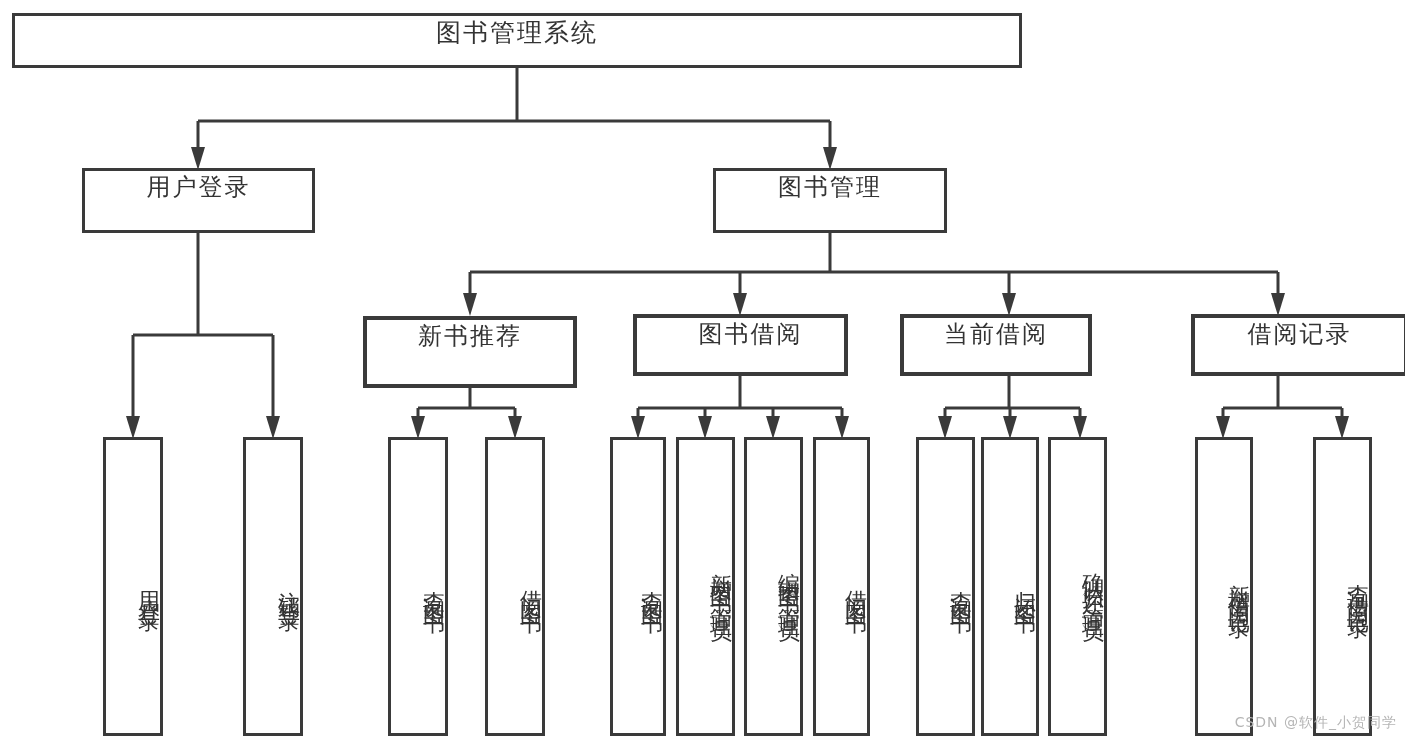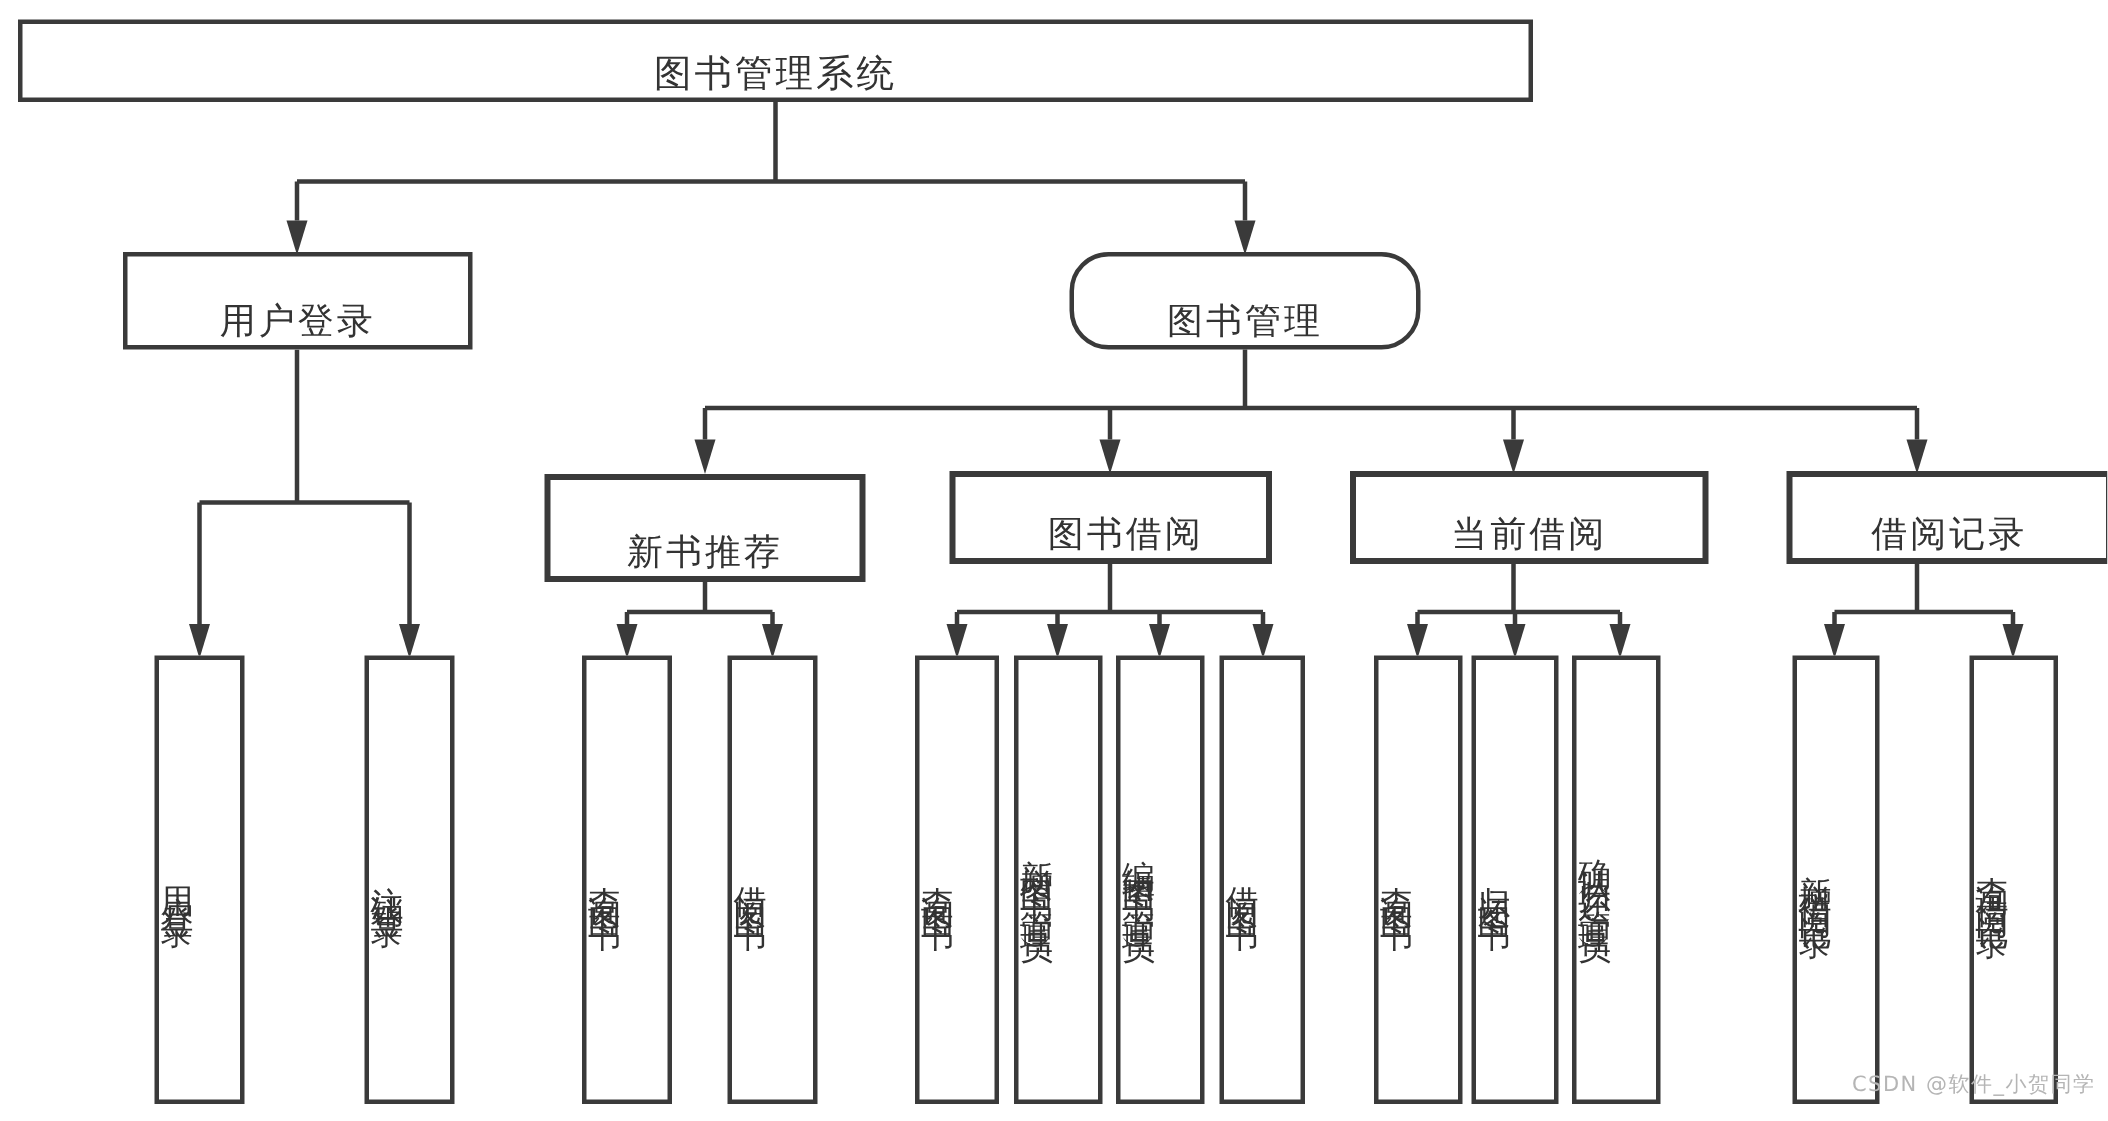--- a/index.html
+++ b/index.html
@@ -9,21 +9,21 @@
     background:#ffffff;
     font-family:"DejaVu Sans","Liberation Sans",sans-serif;
     overflow:hidden;
   }
   #wires{position:absolute;left:0;top:0;z-index:1;}
   .node{
     position:absolute;
     box-sizing:border-box;
     background:#ffffff;
     border:3px solid #3a3a3a;
-    display:flex;align-items:flex-end;justify-content:center;
+    display:flex;align-items:flex-start;justify-content:center;
     color:#333333;
     z-index:2;
     text-align:center;
   }
   .h-label{font-size:24px;letter-spacing:2px;white-space:nowrap;}
   .root-label{font-size:25px;letter-spacing:2px;}
   .lvl3{border-width:4px;}
   .v-node{
     writing-mode:vertical-rl;
     font-size:22px;
@@ -85,31 +85,31 @@
     </g>
   </svg>
 
   <div class="node root-label" style="left:12px;top:13px;width:1010px;height:55px;">
     <span>图书管理系统</span>
   </div>
 
   <div class="node h-label" style="left:82px;top:168px;width:233px;height:65px;">
     <span>用户登录</span>
   </div>
-  <div class="node h-label" style="left:713px;top:168px;width:234px;height:65px;border-radius:26px;">
+  <div class="node h-label" style="left:713px;top:168px;width:234px;height:65px;">
     <span>图书管理</span>
   </div>
 
   <div class="node h-label lvl3" style="left:363px;top:316px;width:214px;height:72px;">
     <span>新书推荐</span>
   </div>
   <div class="node h-label lvl3" style="left:633px;top:314px;width:215px;height:62px;padding-left:20px;">
     <span>图书借阅</span>
   </div>
-  <div class="node h-label lvl3" style="left:900px;top:314px;width:239px;height:62px;">
+  <div class="node h-label lvl3" style="left:900px;top:314px;width:192px;height:62px;">
     <span>当前借阅</span>
   </div>
   <div class="node h-label lvl3" style="left:1169px;top:314px;width:217px;height:62px;margin-left:22px;">
     <span>借阅记录</span>
   </div>
 
   <div class="node v-node" style="left:103px;top:437px;width:60px;height:299px;">
     <span>用户登录</span>
   </div>
   <div class="node v-node" style="left:243px;top:437px;width:60px;height:299px;">

